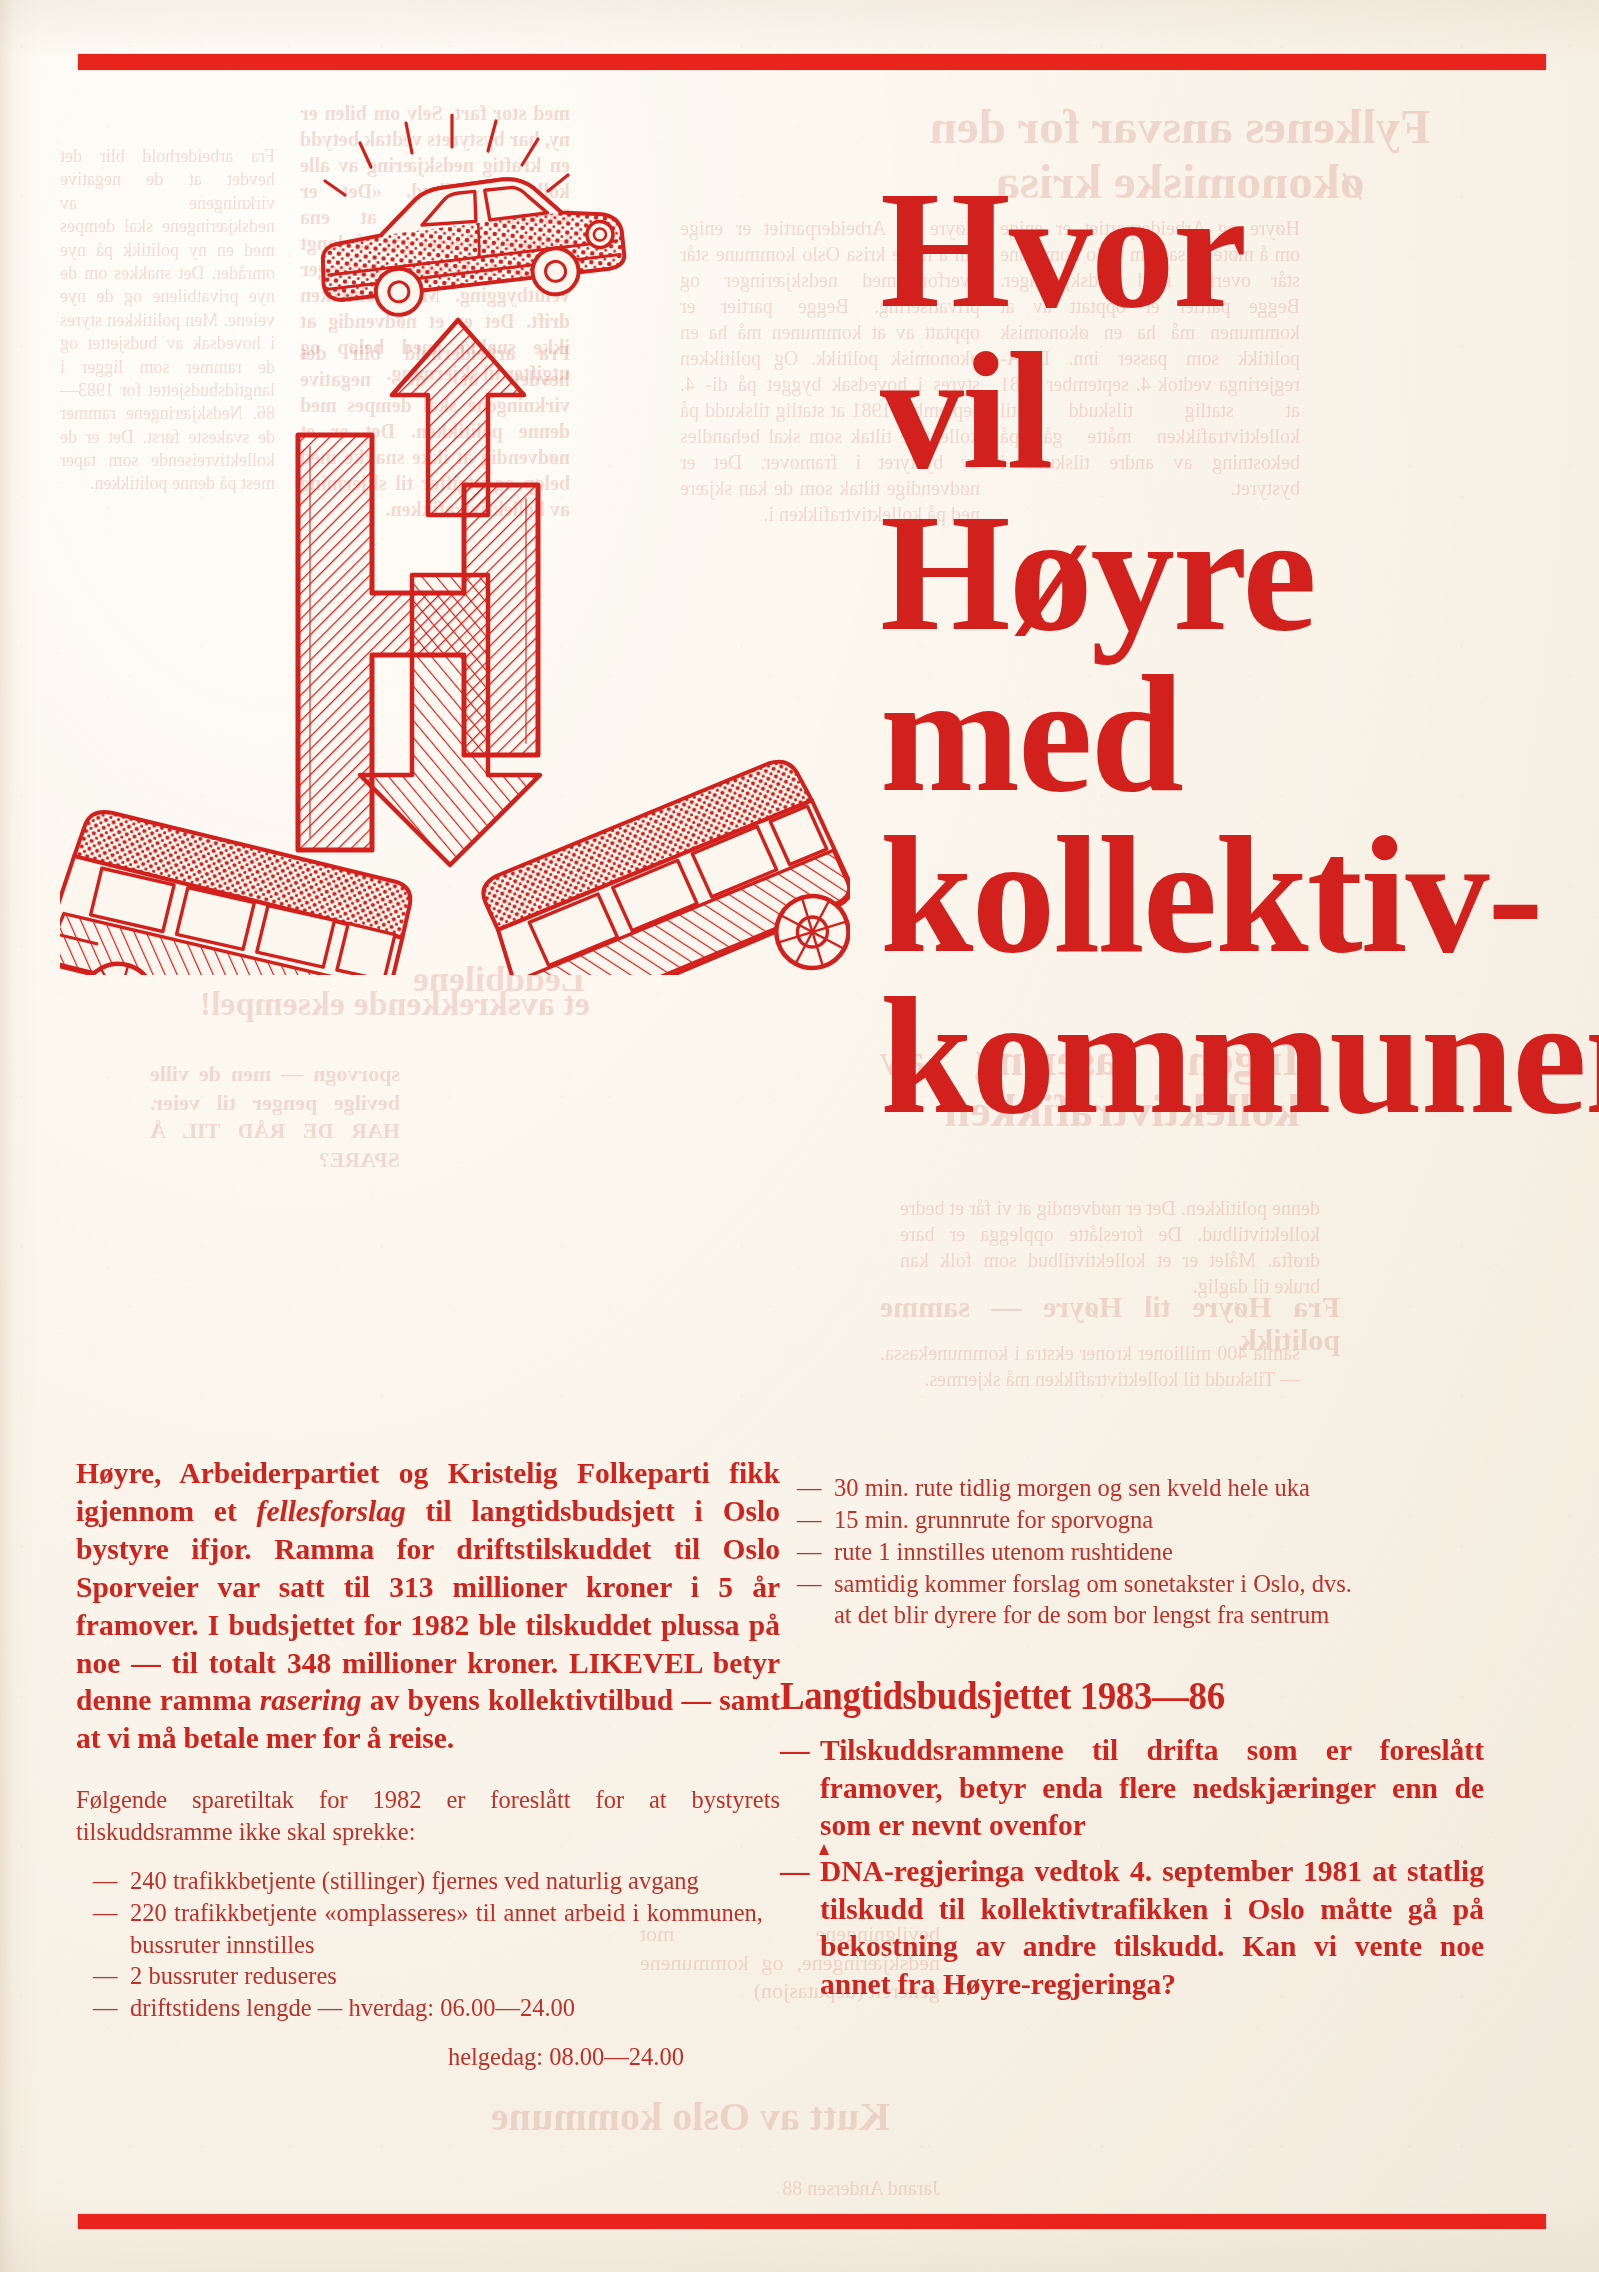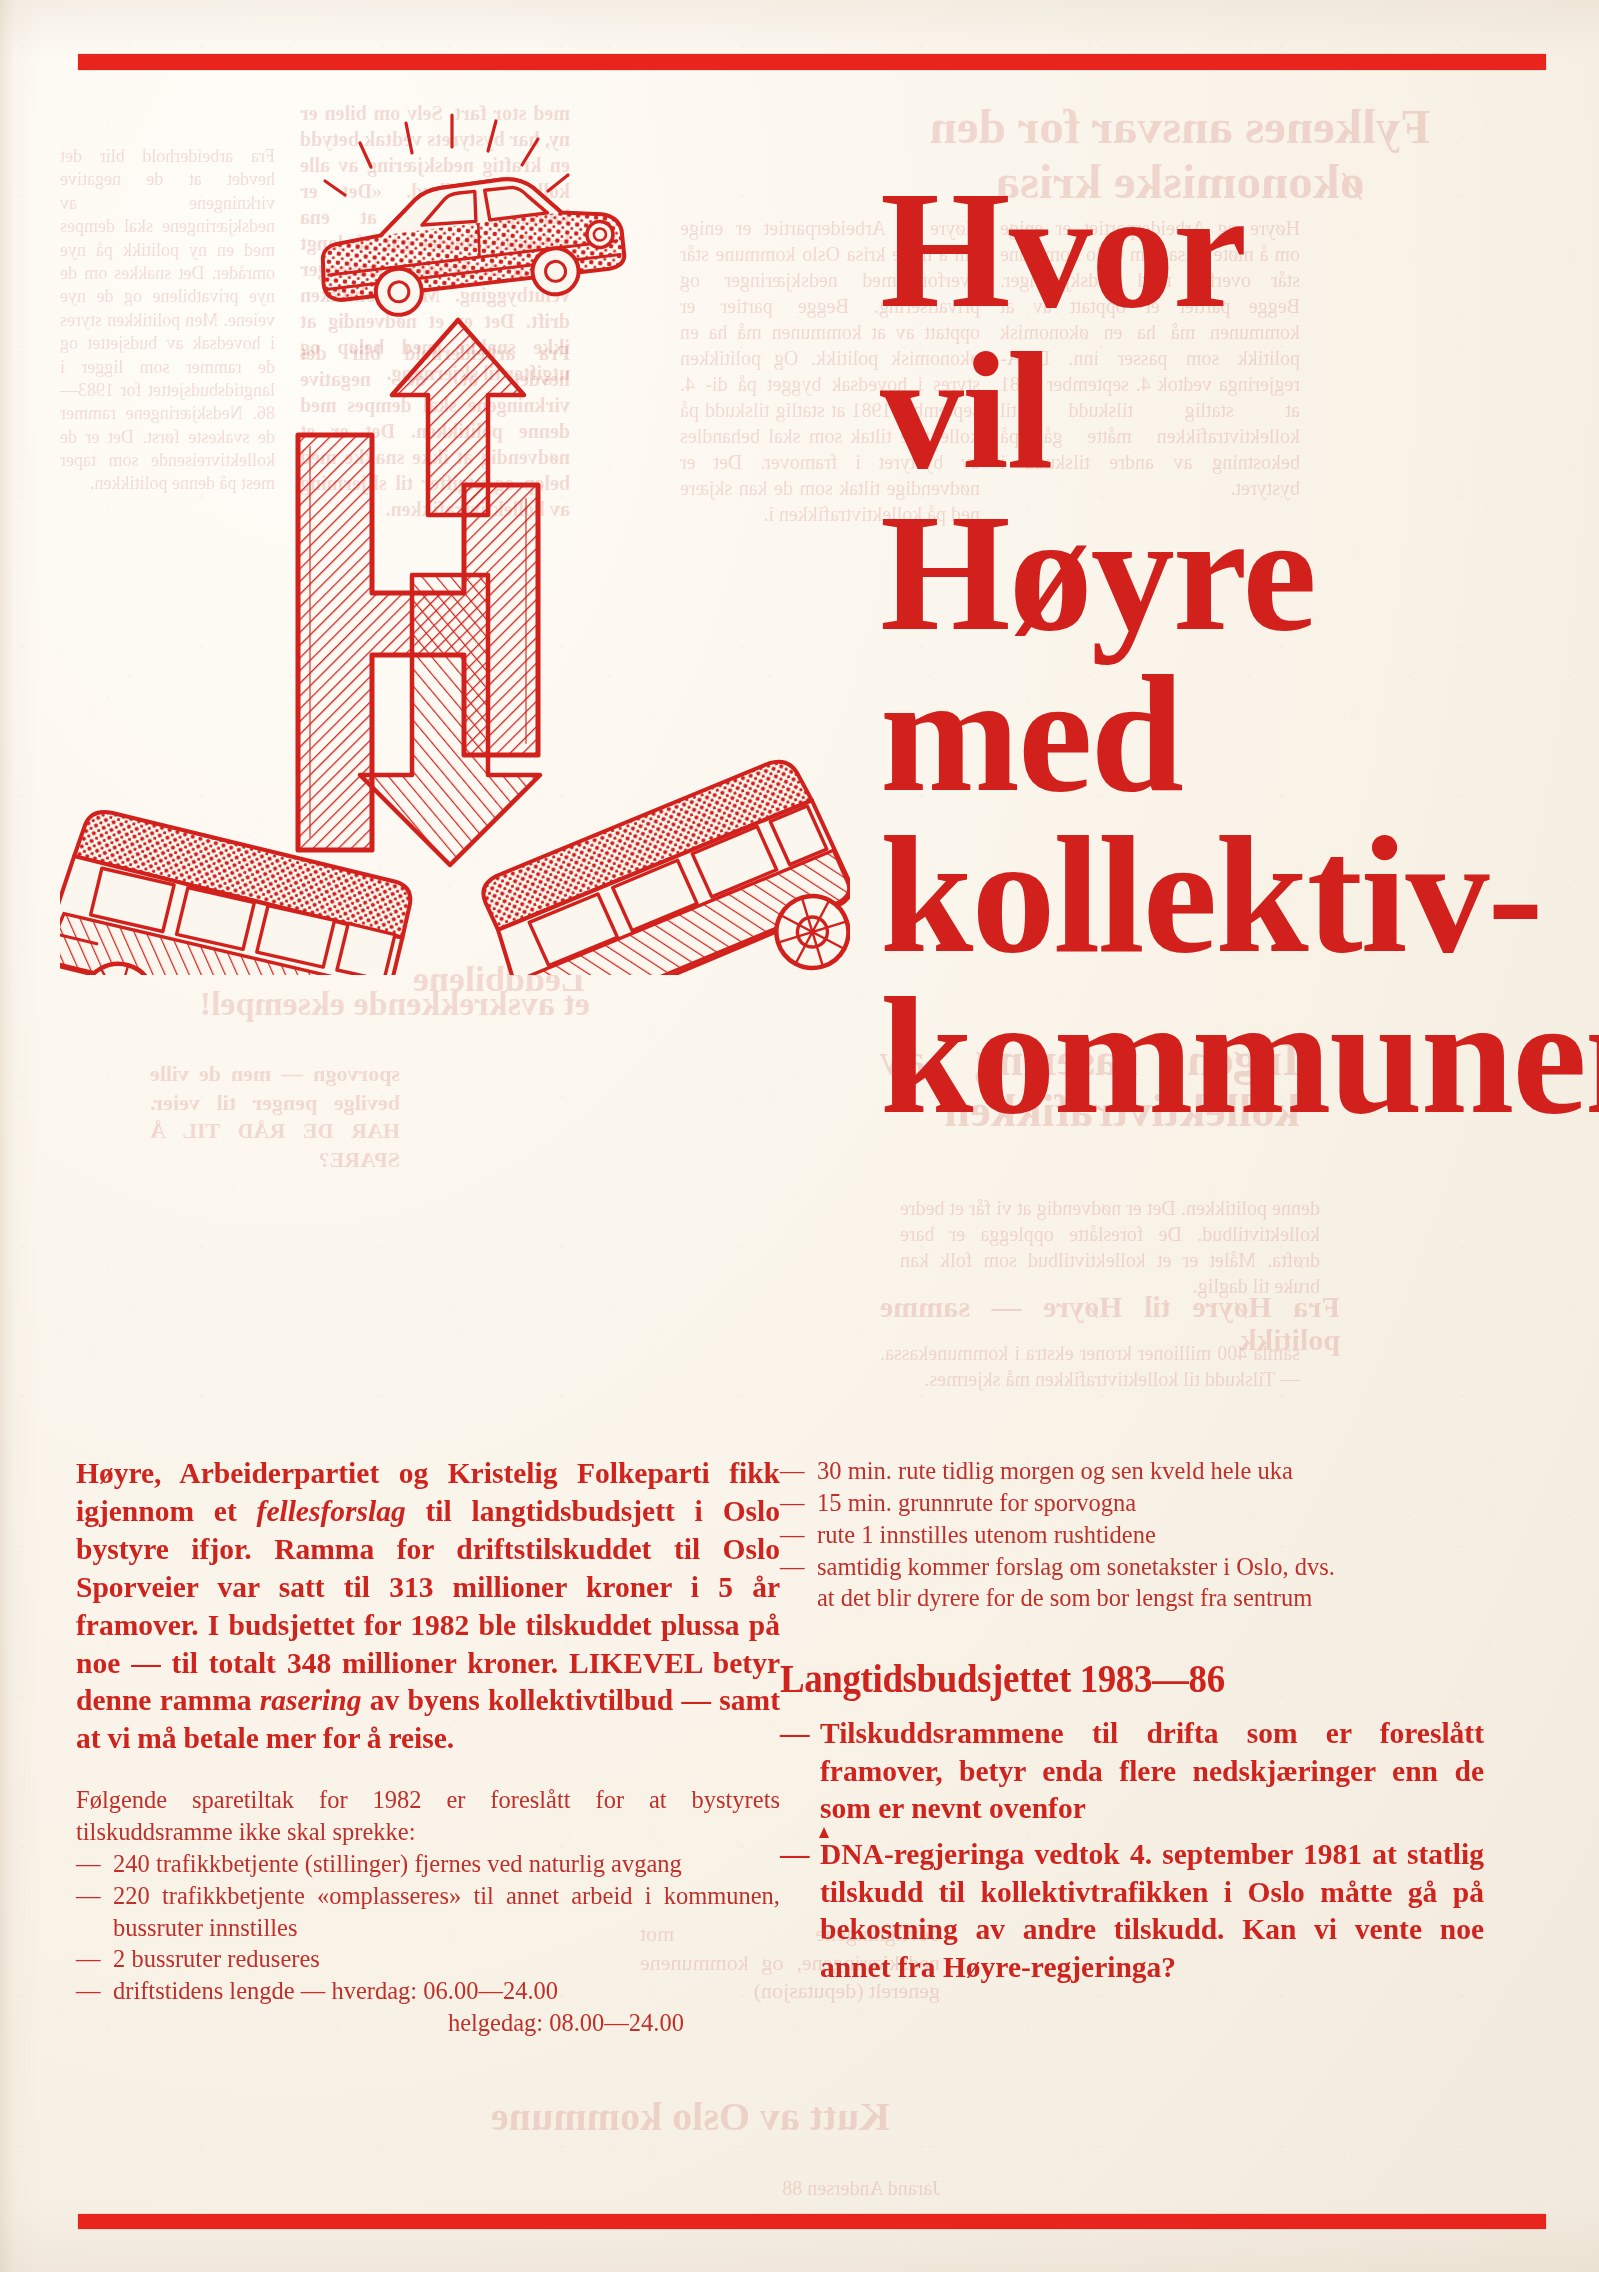--- a/index.html
+++ b/index.html
@@ -91,21 +91,21 @@
   }
   .lead em{font-style:italic;}
 
   .plain{
     color:#c0302a;
     font-size:24.5px;line-height:1.30;
     margin:0;
   }
   .plain p{margin:0;text-align:justify;}
 
-  ul.dash{list-style:none;margin:0;padding:0;}
+  ul.dash{list-style:none;margin:17px;padding:0;}
   ul.dash li{
     position:relative;padding-left:37px;margin:0;
     text-align:justify;
   }
   ul.dash li:before{
     content:"\2014";position:absolute;left:0;top:0;
   }
   ul.dash li.nodash{padding-left:37px;}
   ul.dash li.nodash:before{content:"";}
 

